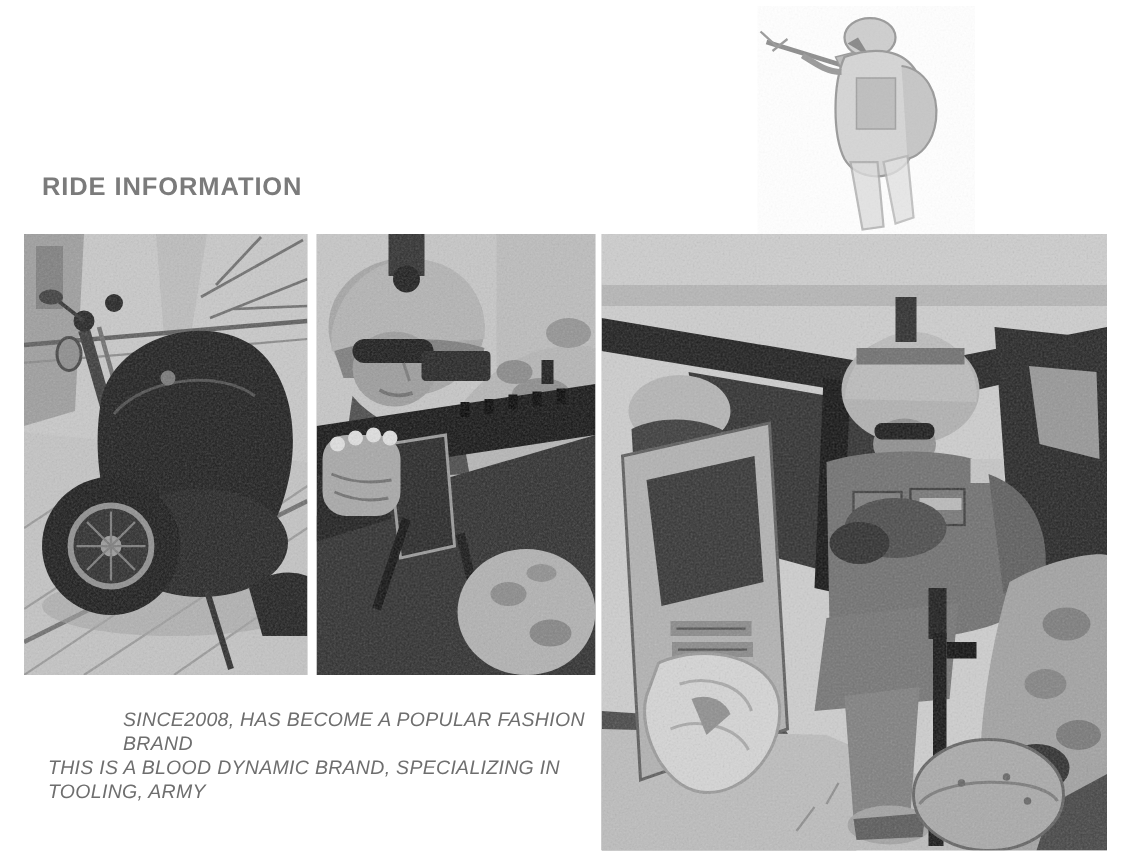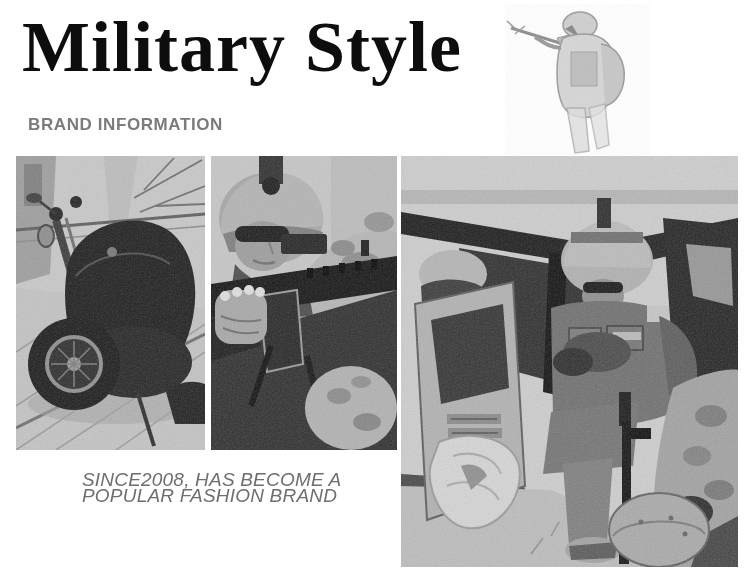--- a/index.html
+++ b/index.html
@@ -19,21 +19,21 @@
     white-space:nowrap;
   }
   .photo{position:absolute;overflow:hidden;background:#c9c9c9;}
   .photo svg{display:block;}
   .photo-moto{left:16px;top:156px;width:189px;height:294px;}
   .photo-soldier{left:211px;top:156px;width:186px;height:294px;}
   .photo-vehicle{left:401px;top:156px;width:337px;height:411px;}
   .sketch{position:absolute;left:505px;top:4px;width:145px;height:152px;}
   .desc{
     position:absolute;left:32px;top:472px;width:370px;
-    font-size:19px;font-style:italic;color:#6e6e6e;line-height:16px;
+    font-size:13px;font-style:italic;color:#6e6e6e;line-height:16px;
     letter-spacing:0.2px;
   }
   .desc .line-indent{padding-left:50px;}
 </style>
 </head>
 <body>
 
 <div class="page">
 
   <svg width="0" height="0" style="position:absolute" aria-hidden="true">
@@ -41,23 +41,22 @@
       <filter id="grainF" x="0" y="0" width="100%" height="100%">
         <feTurbulence type="fractalNoise" baseFrequency="0.75" numOctaves="2" stitchTiles="stitch"></feTurbulence>
         <feColorMatrix type="saturate" values="0"></feColorMatrix>
         <feComponentTransfer>
             <feFuncA type="linear" slope="0.55" intercept="0"></feFuncA>
           </feComponentTransfer>
       </filter>
     </defs>
   </svg>
 
-  <div class="title">Military Style</div>
-
-  <div class="subtitle">BRAND INFORMATION</div>
+
+  <div class="subtitle">RIDE INFORMATION</div>
 
   <div class="sketch" aria-label="pencil sketch of soldier aiming rifle">
     <svg viewBox="0 0 145 152" width="145" height="152">
       <line x1="6" y1="24" x2="58" y2="40" stroke="#8f8f8f" stroke-width="3"></line>
       <line x1="2" y1="17" x2="13" y2="27" stroke="#9b9b9b" stroke-width="1.5"></line>
       <line x1="10" y1="30" x2="20" y2="22" stroke="#9b9b9b" stroke-width="1.5"></line>
       <path d="M52,34 L80,27 L86,45 L60,51 Z" fill="#bdbdbd" stroke="#9b9b9b" stroke-width="1"></path>
       <ellipse cx="75" cy="21" rx="17" ry="13" fill="#cfcfcf" stroke="#9b9b9b" stroke-width="1.5"></ellipse>
       <path d="M60,25 L75,34 L67,21 Z" fill="#8a8a8a"></path>
       <path d="M58,34 C80,26 98,30 106,44 C114,60 112,86 100,104 C88,118 66,116 58,102 C50,86 50,52 58,34 Z" fill="#d6d6d6" stroke="#9b9b9b" stroke-width="1.5"></path>
@@ -235,15 +234,16 @@
       <path d="M212,380 C224,362 292,360 304,378" stroke="#7b7b7b" stroke-width="2" fill="none"></path>
       <circle cx="240" cy="366" r="2.5" fill="#666666"></circle>
       <circle cx="270" cy="362" r="2.5" fill="#666666"></circle>
       <circle cx="284" cy="378" r="2.5" fill="#666666"></circle>
       <rect width="337" height="411" filter="url(#grainF)" opacity="0.5"></rect>
     </svg>
   </div>
 
   <div class="desc">
     <div class="line-indent">SINCE2008, HAS BECOME A POPULAR FASHION BRAND</div>
+    <div>THIS IS A BLOOD DYNAMIC BRAND, SPECIALIZING IN TOOLING, ARMY</div>
   </div>
 
 </div>
 
 </body></html>

